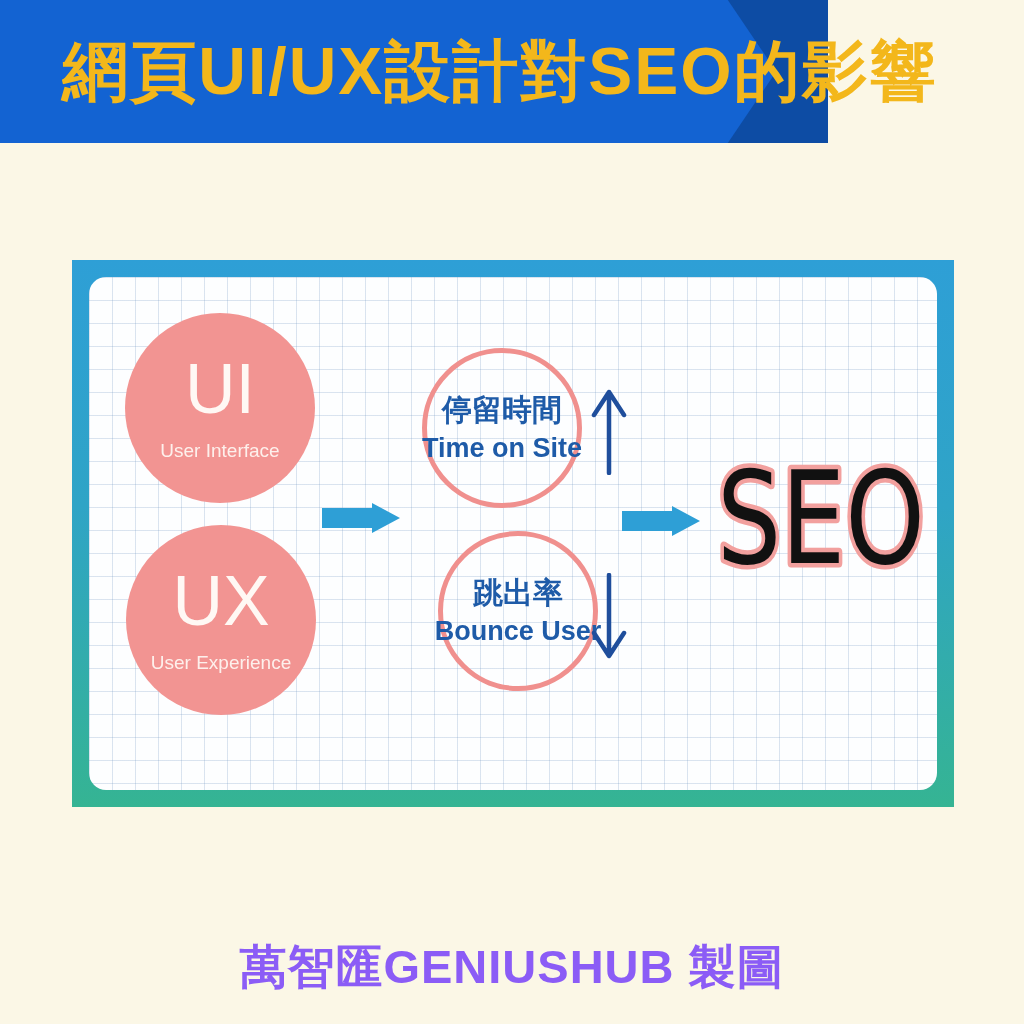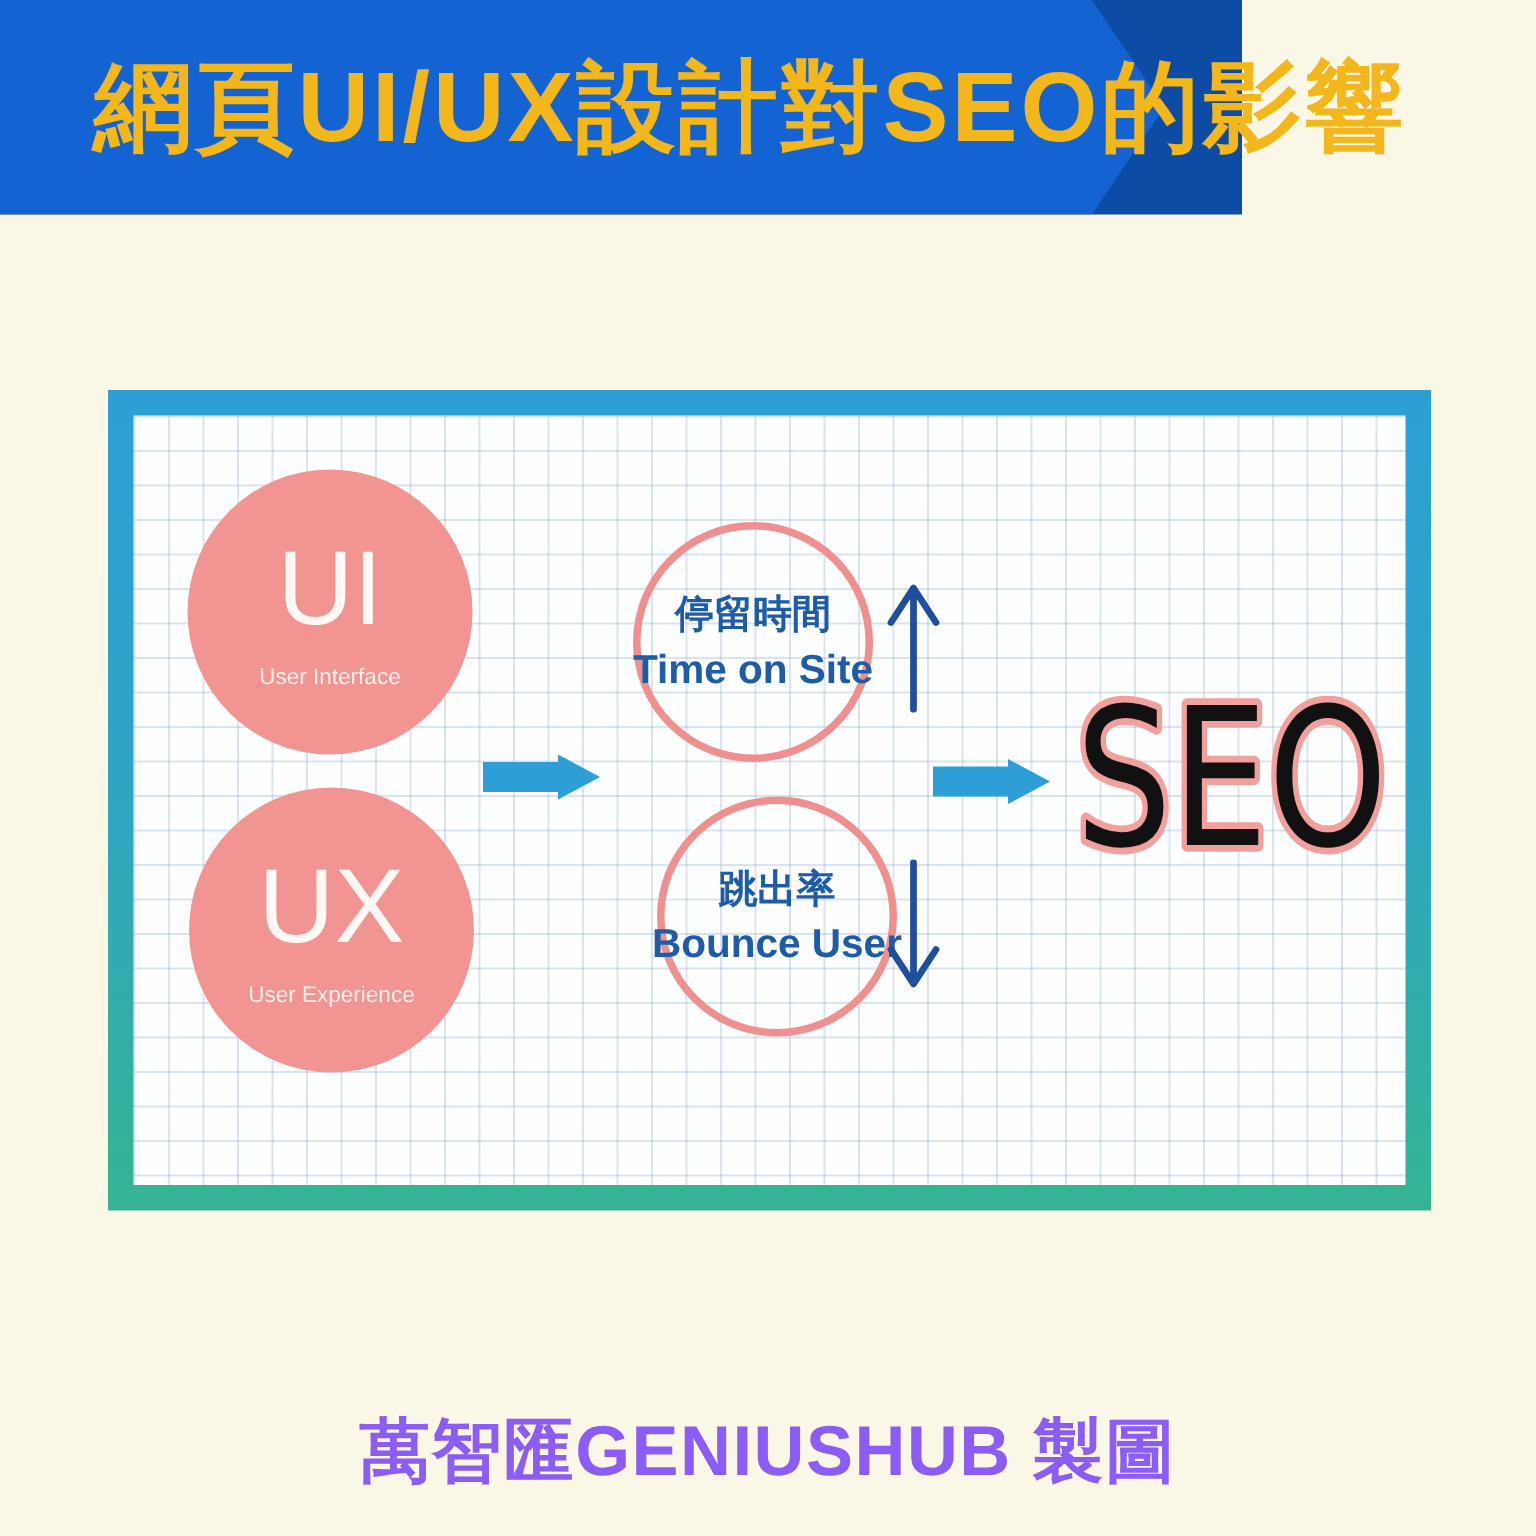--- a/index.html
+++ b/index.html
@@ -28,43 +28,44 @@
     box-sizing:border-box; padding:17px;
     background:linear-gradient(180deg,#2E9FD6 0%,#2FA4C6 45%,#35B493 100%);
   }
   .panel-inner {
     position:relative; width:100%; height:100%;
     background-color:#FDFEFF;
     background-image:
       linear-gradient(to right, rgba(125,160,200,0.28) 1px, transparent 1px),
       linear-gradient(to bottom, rgba(125,160,200,0.28) 1px, transparent 1px);
     background-size:23px 23px;
+    border-radius:17px;
   }
 
   
   .solid-circle {
     position:absolute; width:190px; height:190px; border-radius:50%;
     background:#F29492; color:#FFF8F4;
     display:flex; flex-direction:column; align-items:center; justify-content:center;
   }
   .ui-circle { left:36px; top:36px; }
   .ux-circle { left:37px; top:248px; }
   .circle-abbr { font-size:70px; line-height:1; font-weight:400; }
-  .circle-label { font-size:15px; margin-top:16px; opacity:.92; }
+  .circle-label { font-size:19px; margin-top:16px; opacity:.92; }
 
   
   .outline-circle {
     position:absolute; width:160px; height:160px; border-radius:50%;
     border:5px solid #F0908E; box-sizing:border-box;
     display:flex; flex-direction:column; align-items:center; justify-content:center;
     color:#1E5BA8; text-align:center;
   }
   .time-circle { left:333px; top:71px; }
   .bounce-circle { left:333px; top:254px;margin-left:16px; }
-  .metric-zh { font-size:26px; font-weight:700; line-height:1.2; }
+  .metric-zh { font-size:30px; font-weight:700; line-height:1.2; }
   .metric-en { font-size:27px; font-weight:700; margin-top:5px; white-space:nowrap; }
 
   
   .flow-arrow { position:absolute; width:78px; height:30px; }
   .flow1 { left:233px; top:226px; }
   .flow2 { left:533px; top:229px; }
   .trend-arrow { position:absolute; width:36px; height:86px; }
   .up-arrow { left:502px; top:112px; }
   .down-arrow { left:502px; top:296px; }
 

